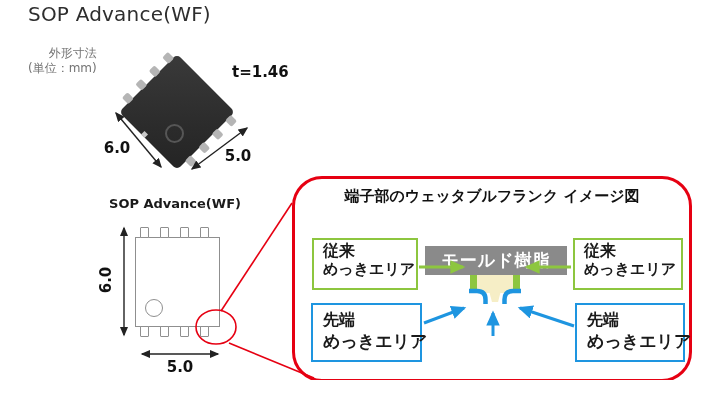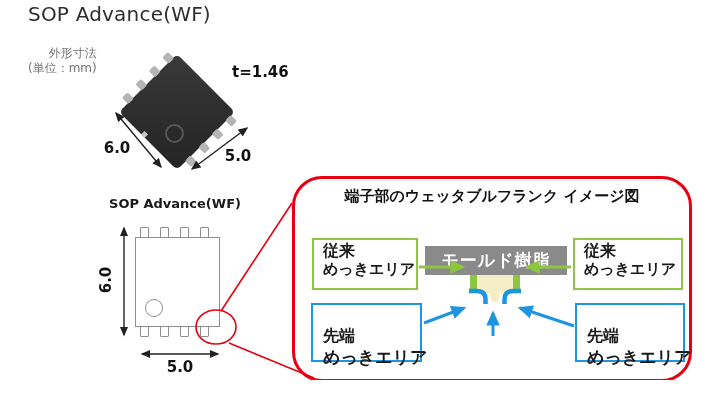--- a/index.html
+++ b/index.html
@@ -48,21 +48,21 @@
   .lead-tongue { left:488px; top:292px; width:14px; height:10px; background:#f6eec6;
       clip-path:polygon(10% 0,90% 0,72% 100%,28% 100%); }
 
   
   .cbox { background:#fff; }
   .cbox .l1 { display:block; font-weight:bold; }
   .cbox .l2 { display:block; font-weight:bold; white-space:nowrap; }
   .green-box { border:2px solid #8dc63f; padding:3px 0 0 9px; }
   .green-box .l1 { font-size:16px; line-height:16px; }
   .green-box .l2 { font-size:15px; line-height:20px; }
-  .blue-box { border:2.5px solid #1e95e0; padding:20px 0 0 10px; }
+  .blue-box { border:2.5px solid #1e95e0; padding:4px 0 0 10px; }
   .blue-box .l1 { font-size:16px; line-height:21px; }
   .blue-box .l2 { font-size:17px; line-height:23px; }
   .conv-left  { left:312px; top:238px; width:106px; height:52px; }
   .conv-right { left:573px; top:238px; width:110px; height:52px; }
   .tip-left   { left:311px; top:303px; width:111px; height:59px; }
   .tip-right  { left:575px; top:303px; width:110px; height:59px; }
   .cut-box { left:432px; top:337px; width:118px; height:30px; border:1.6px solid #5bb5e0;
       font-size:13.5px; text-align:center; line-height:27px; background:#fff; }
 
   svg.overlay { position:absolute; left:0; top:0; z-index:5; pointer-events:none; }

